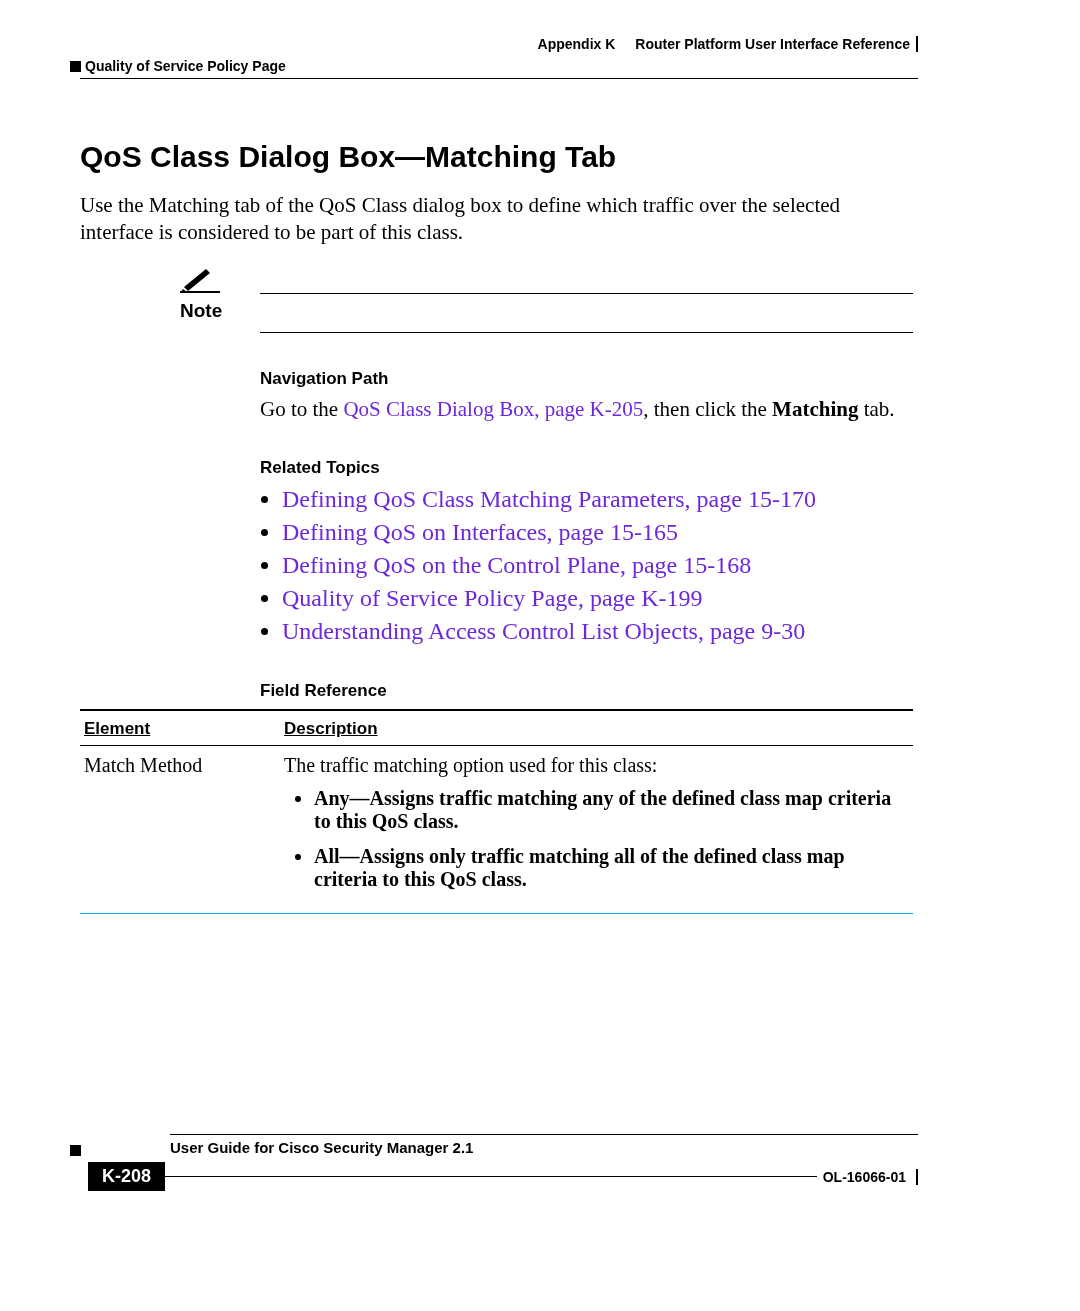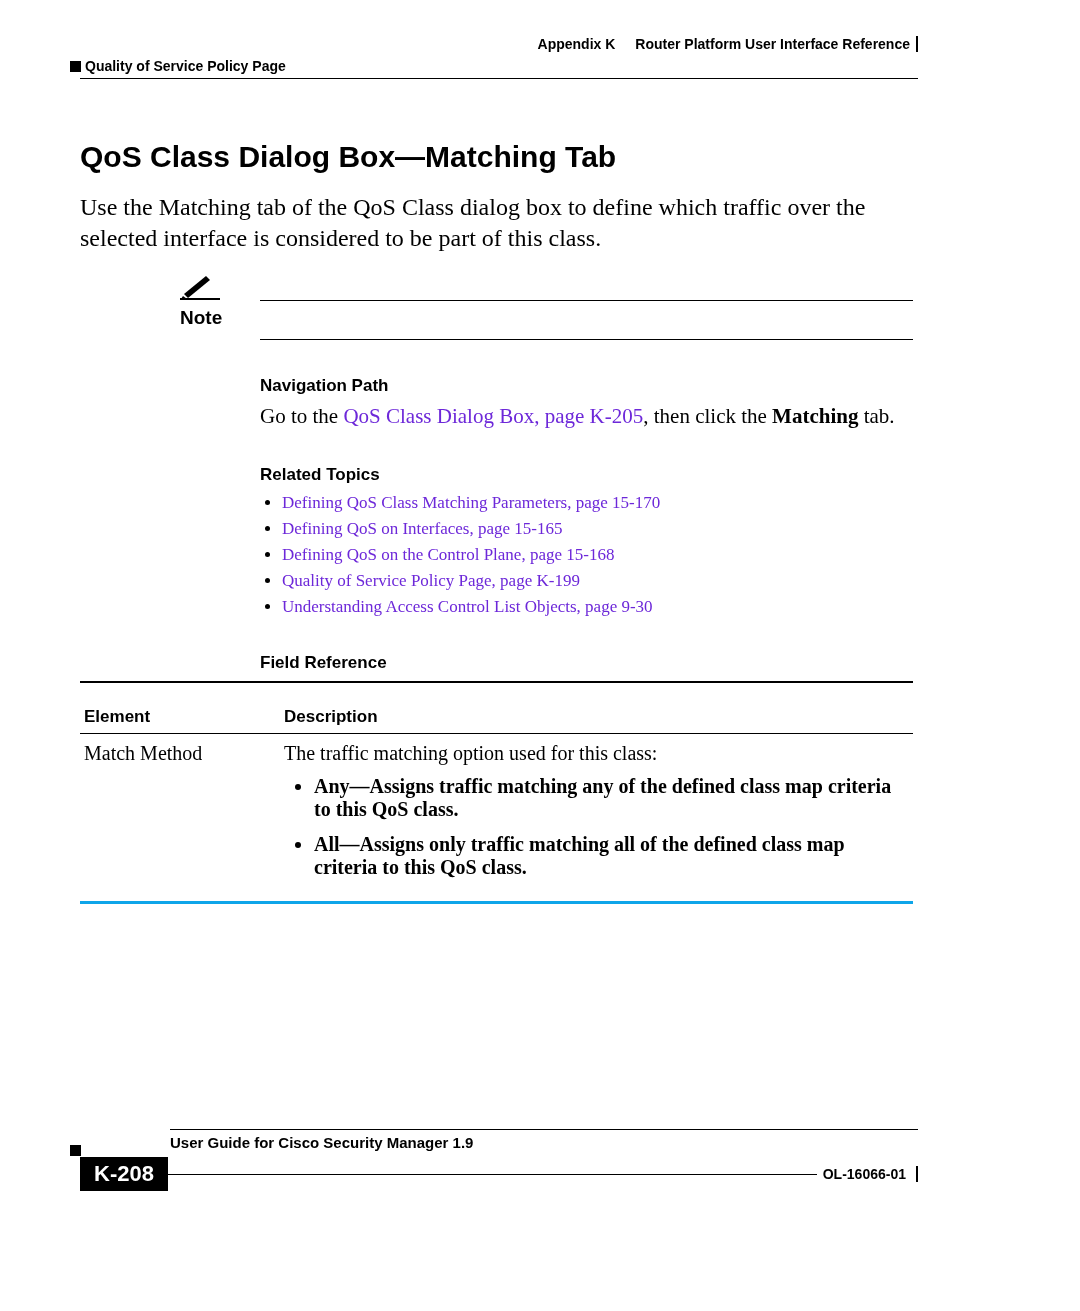--- a/index.html
+++ b/index.html
@@ -67,21 +67,21 @@
     font-family: Arial, Helvetica, sans-serif;
     font-weight: bold;
     font-size: 30px;
     margin: 0 0 18px 0;
   }
 
   .body-indent {
     margin-left: 180px;
   }
   .body-text {
-    font-size: 24px;
+    font-size: 21px;
     line-height: 1.3;
     margin: 0 0 18px 0;
   }
   .pen-icon svg { display:block; }
   .note-rule {
     border-top: 1.5px solid #000;
     margin-left: 80px;
     margin-right: 0;
   }
   .note-row {
@@ -109,21 +109,21 @@
   }
 
   .nav-text {
     font-size: 21px;
   }
   .link { color: #6d28d9; }
 
   ul.topics {
     margin: 6px 0 8px 0;
     padding-left: 22px;
-    font-size: 17px;
+    font-size: 24px;
   }
   ul.topics li { margin: 6px 0; }
 
   .table-caption {
     font-family: Arial, Helvetica, sans-serif;
     font-style: italic;
     font-weight: bold;
     font-size: 17px;
     margin: 20px 0 12px 0;
   }
@@ -134,26 +134,27 @@
     width: 100%;
     font-size: 20px;
   }
   table.fieldref th {
     font-family: Arial, Helvetica, sans-serif;
     font-size: 17px;
     font-weight: bold;
     text-align: left;
     border-top: 2px solid #000;
     border-bottom: 1px solid #000;
-    padding: 24px 8px 6px 4px;
+    padding: 8px 8px 6px 4px;
+    text-decoration: underline;
   }
   table.fieldref td {
     vertical-align: top;
     padding: 8px 6px 10px 4px;
-    border-bottom: 3px solid #0ea5e9;
+    border-bottom: 1px solid #0ea5e9;
   }
   table.fieldref td.elcol { width: 190px; }
   table.fieldref ul { margin: 10px 0 6px 0; padding-left: 30px; font-weight: bold; }
   table.fieldref ul li { margin: 6px 0 12px 0; }
 
   
   .footer {
     position: absolute;
     left: 80px;
     right: 70px;
@@ -174,22 +175,23 @@
   .footer-bottom {
     display: flex;
     align-items: center;
     gap: 0;
   }
   .pagebox {
     background: #000;
     color: #fff;
     font-family: Arial, Helvetica, sans-serif;
     font-weight: bold;
-    font-size: 22px;
+    font-size: 18px;
     padding: 4px 14px;
+    margin-left: 8px;
   }
   .footer-line {
     flex: 1;
     border-top: 1px solid #000;
     margin: 0 6px 0 0;
     position: relative;
     top: 0;
   }
   .docnum {
     font-family: Arial, Helvetica, sans-serif;
@@ -291,21 +293,21 @@
           </td>
         </tr>
       </tbody>
     </table>
 
   </div>
 
   <span class="footer-sq"></span>
   <div class="footer">
     <div class="footer-rule-top"></div>
-    <div class="footer-guide">User Guide for Cisco Security Manager 1.9</div>
+    <div class="footer-guide">User Guide for Cisco Security Manager 2.1</div>
     <div class="footer-bottom">
       <span class="pagebox">K-208</span>
       <div class="footer-line"></div>
       <span class="docnum">OL-16066-01</span>
       <span class="footer-marker"></span>
     </div>
   </div>
 
 </div>
 

